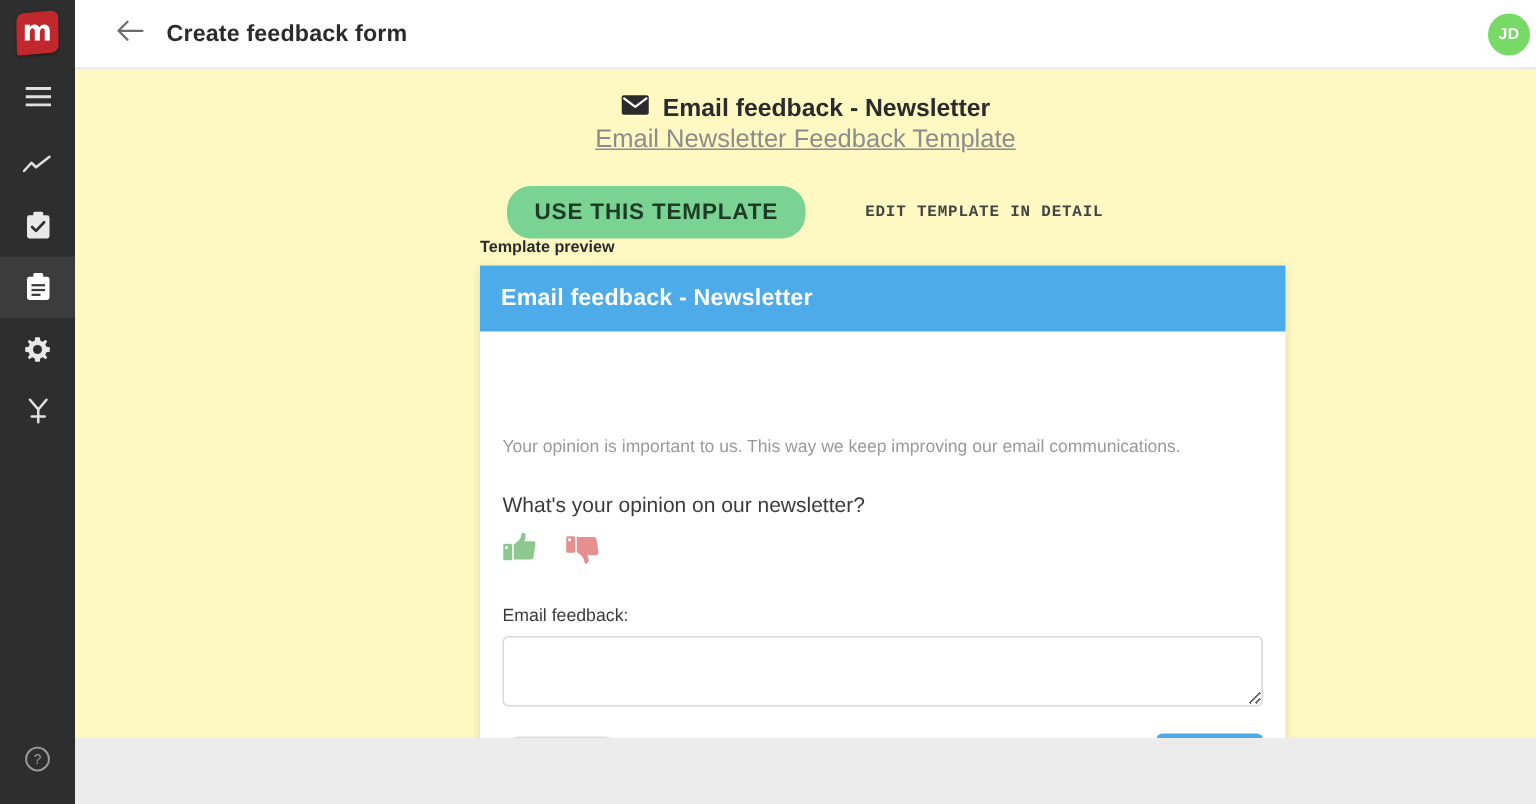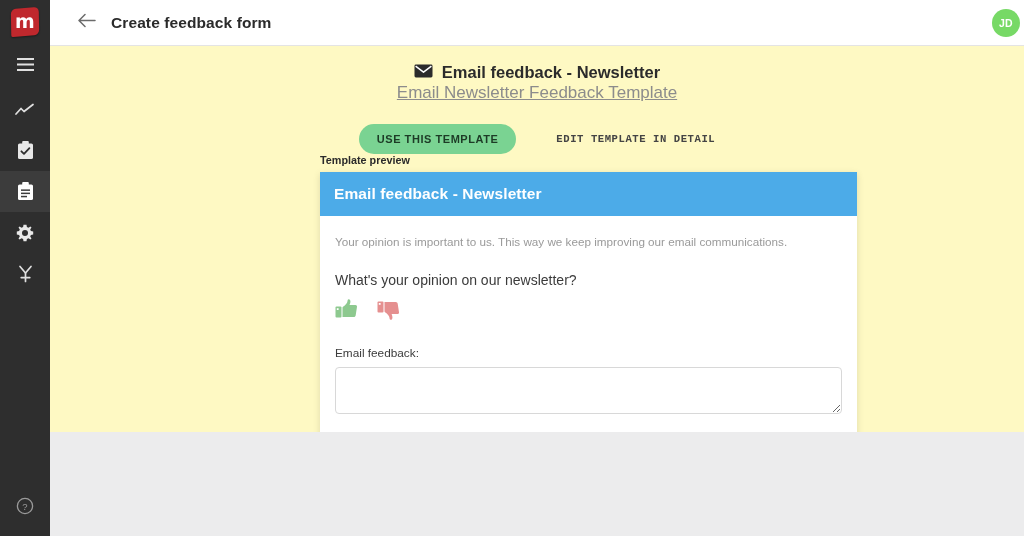--- a/index.html
+++ b/index.html
@@ -46,21 +46,21 @@
   .nav-item svg { display: block; }
   .nav-spacer { height: 4px; }
   .nav-help {
     position: absolute; bottom: 8px; left: 0;
     width: 50px; height: 40px;
     display: flex; align-items: center; justify-content: center;
     color: #8a8a8a;
   }
 
   
-  .main { flex: 1 1 auto; display: flex; flex-direction: column; height: 432px; }
+  .main { flex: 1 1 auto; display: flex; flex-direction: column; height: 492px; }
 
   .topbar {
     height: 46px; background: #ffffff;
     display: flex; align-items: center;
     border-bottom: 1px solid #e4e4e4;
     flex: 0 0 46px;
     position: relative;
   }
   .back-arrow {
     margin-left: 26px; width: 22px; height: 22px;
@@ -96,21 +96,21 @@
   .tpl-sub { margin-top: 1px; font-size: 17px; color: #8c8c8c; text-decoration: underline; }
 
   .actions {
     margin-top: 21px;
     display: flex; align-items: center; justify-content: center; gap: 14px;
   }
   .btn-use {
     background: #7ad392; color: #1d3b26;
     border: none; border-radius: 16px;
     padding: 9px 18px 9px 18px;
-    font-size: 11px; font-weight: bold; letter-spacing: .55px;
+    font-size: 15px; font-weight: bold; letter-spacing: .55px;
     font-family: "Liberation Sans", sans-serif;
     cursor: pointer;
   }
   .btn-edit {
     background: transparent; border: none;
     color: #444; font-size: 10.6px; font-weight: bold; letter-spacing: .55px;
     font-family: Liberation Mono, monospace;
     cursor: pointer; padding: 0; margin-left: 26px;
   }
 
@@ -125,21 +125,21 @@
   }
   .card-header {
     background: #4cabe8; height: 44px;
     display: flex; align-items: center;
     padding-left: 14px;
   }
   .card-header-title {
     color: #ffffff; font-size: 15.5px; font-weight: bold;
     letter-spacing: .1px;
   }
-  .card-body { padding: 18px 15px 0 15px; }
+  .card-body { padding: 69px 15px 0 15px; }
   .intro { font-size: 11.7px; color: #9a9a9a; line-height: 1.4; }
   .question { margin-top: 22px; font-size: 14px; color: #3b3b3b; }
   .thumbs { margin-top: 10px; display: flex; gap: 19px; align-items: flex-start; }
   .thumb { display: block; }
   .fb-label { margin-top: 21px; font-size: 11.8px; color: #3b3b3b; }
   .fb-area {
     margin-top: 7px; width: 100%; height: 47px;
     border: 1px solid #d8d8d8; border-radius: 4px;
     background: #fff; resize: vertical;
     font-family: "Liberation Sans", sans-serif; font-size: 11.5px;

